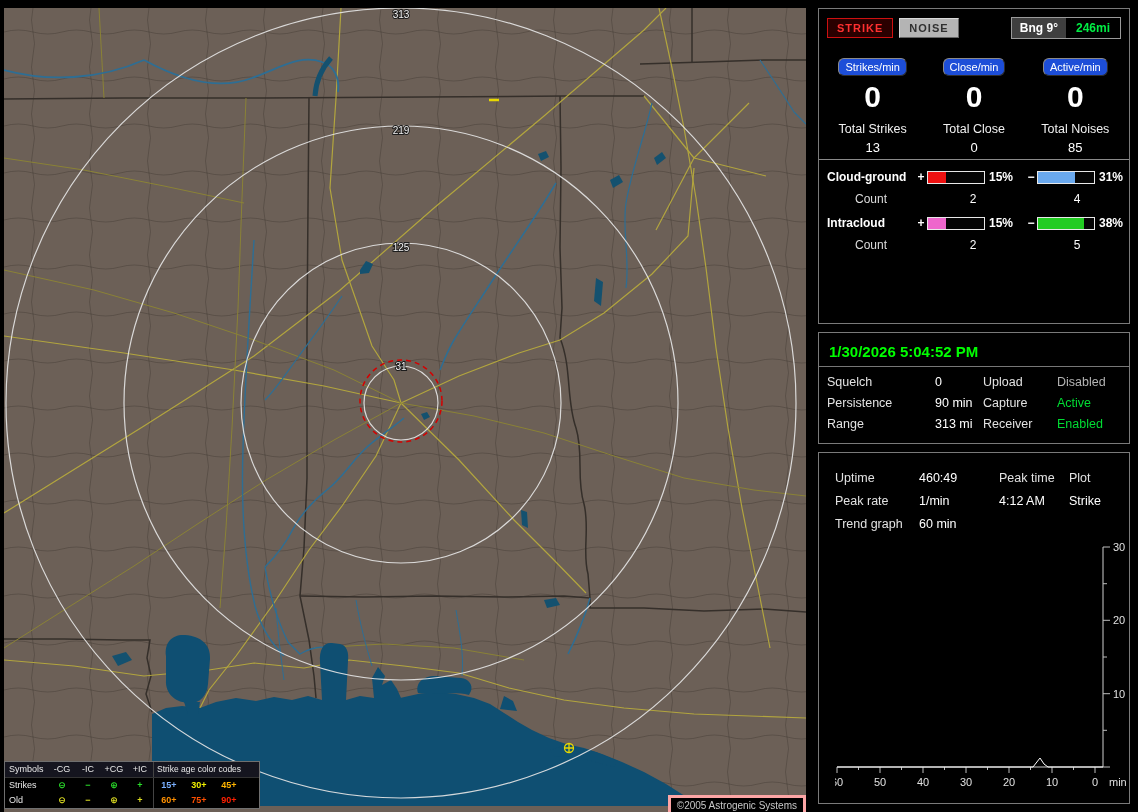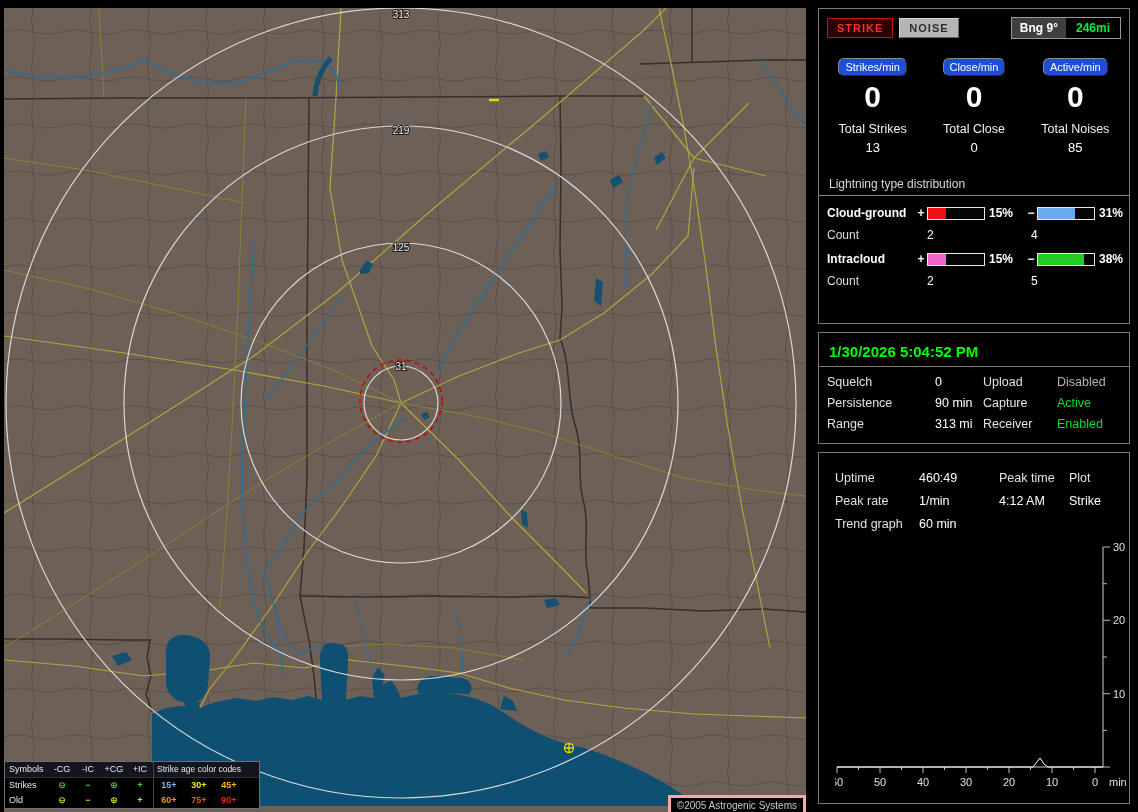--- a/index.html
+++ b/index.html
@@ -44,21 +44,21 @@
   .tot-val{font-size:13px;color:#fff;margin-top:4px;}
 
   .dist-title{font-size:12px;color:#d8d8d8;margin-top:22px;padding-left:2px;}
   .dist-hr{border:none;border-top:1px solid #8a8a8a;margin:4px -8px 8px -8px;}
   .dist-row{display:flex;align-items:center;margin-top:6px;font-size:12px;height:18px;}
   .dist-name{width:88px;font-weight:bold;color:#fff;flex:0 0 auto;}
   .dist-sign{width:12px;text-align:center;font-weight:bold;color:#fff;flex:0 0 auto;}
   .bar{width:56px;height:11px;border:1px solid #e8e8e8;background:#050505;flex:0 0 auto;}
   .bar .fill{height:100%;}
   .dist-pct{width:36px;font-weight:bold;color:#ffffff;padding-left:4px;flex:0 0 auto;}
-  .count-row{display:flex;font-size:12px;color:#ddd;margin-top:6px;height:16px;}
+  .count-row{display:flex;font-size:12px;color:#ddd;margin-top:6px;height:16px;text-align:center;}
   .count-lab{width:88px;flex:0 0 auto;}
   .count-v1{width:12px;flex:0 0 auto;}
   .count-val{width:92px;color:#fff;flex:0 0 auto;}
 
   .timestamp{color:#00ff00;font-size:15px;font-weight:bold;padding:2px 2px 4px 2px;}
   .ts-hr{border:none;border-top:1px solid #777;margin:2px -8px 8px -8px;}
   .stat-grid{display:grid;grid-template-columns:108px 48px 74px auto;row-gap:7px;font-size:12.5px;}
   .lab{color:#e2e2e2;}
   .val{color:#fff;}
 
@@ -247,21 +247,20 @@
 
         <div class="tot-lab">Total Strikes</div>
         <div class="tot-lab">Total Close</div>
         <div class="tot-lab">Total Noises</div>
 
         <div class="tot-val">13</div>
         <div class="tot-val">0</div>
         <div class="tot-val">85</div>
       </div>
 
-      <div class="dist-title">Lightning type distribution</div>
       <hr class="dist-hr">
 
       <div class="dist-row">
         <span class="dist-name">Cloud-ground</span>
         <span class="dist-sign">+</span>
         <span class="bar">
             <span class="fill" style="display: block; background: rgb(238, 17, 17); width: 18px;"></span>
           </span>
         <span class="dist-pct">15%</span>
         <span class="dist-sign">−</span>

